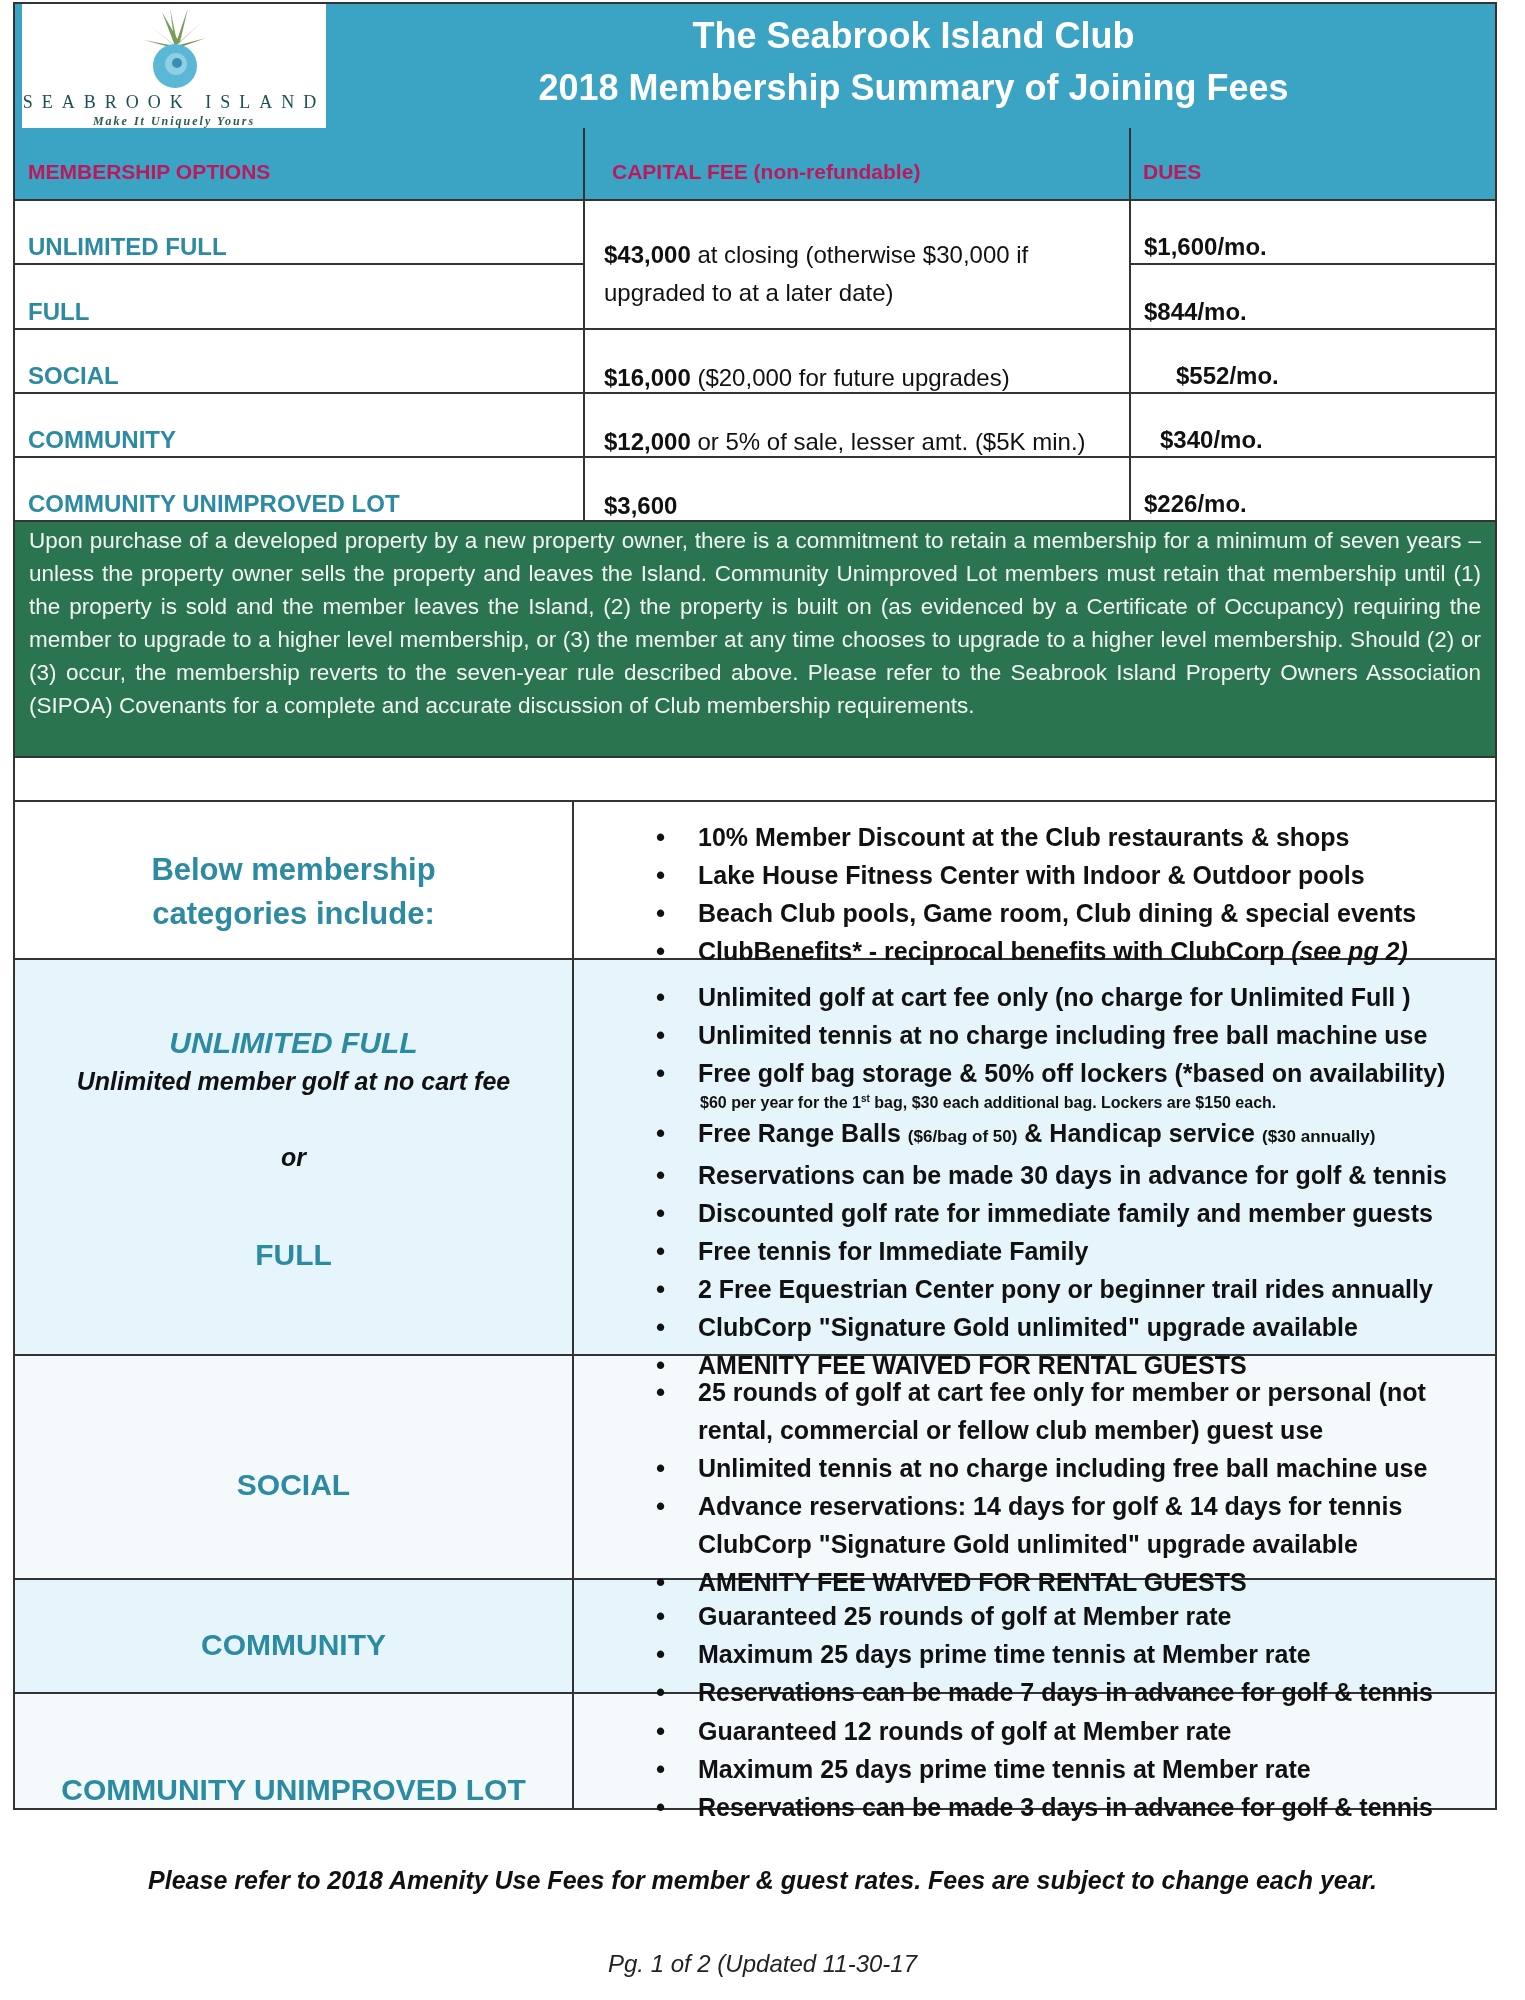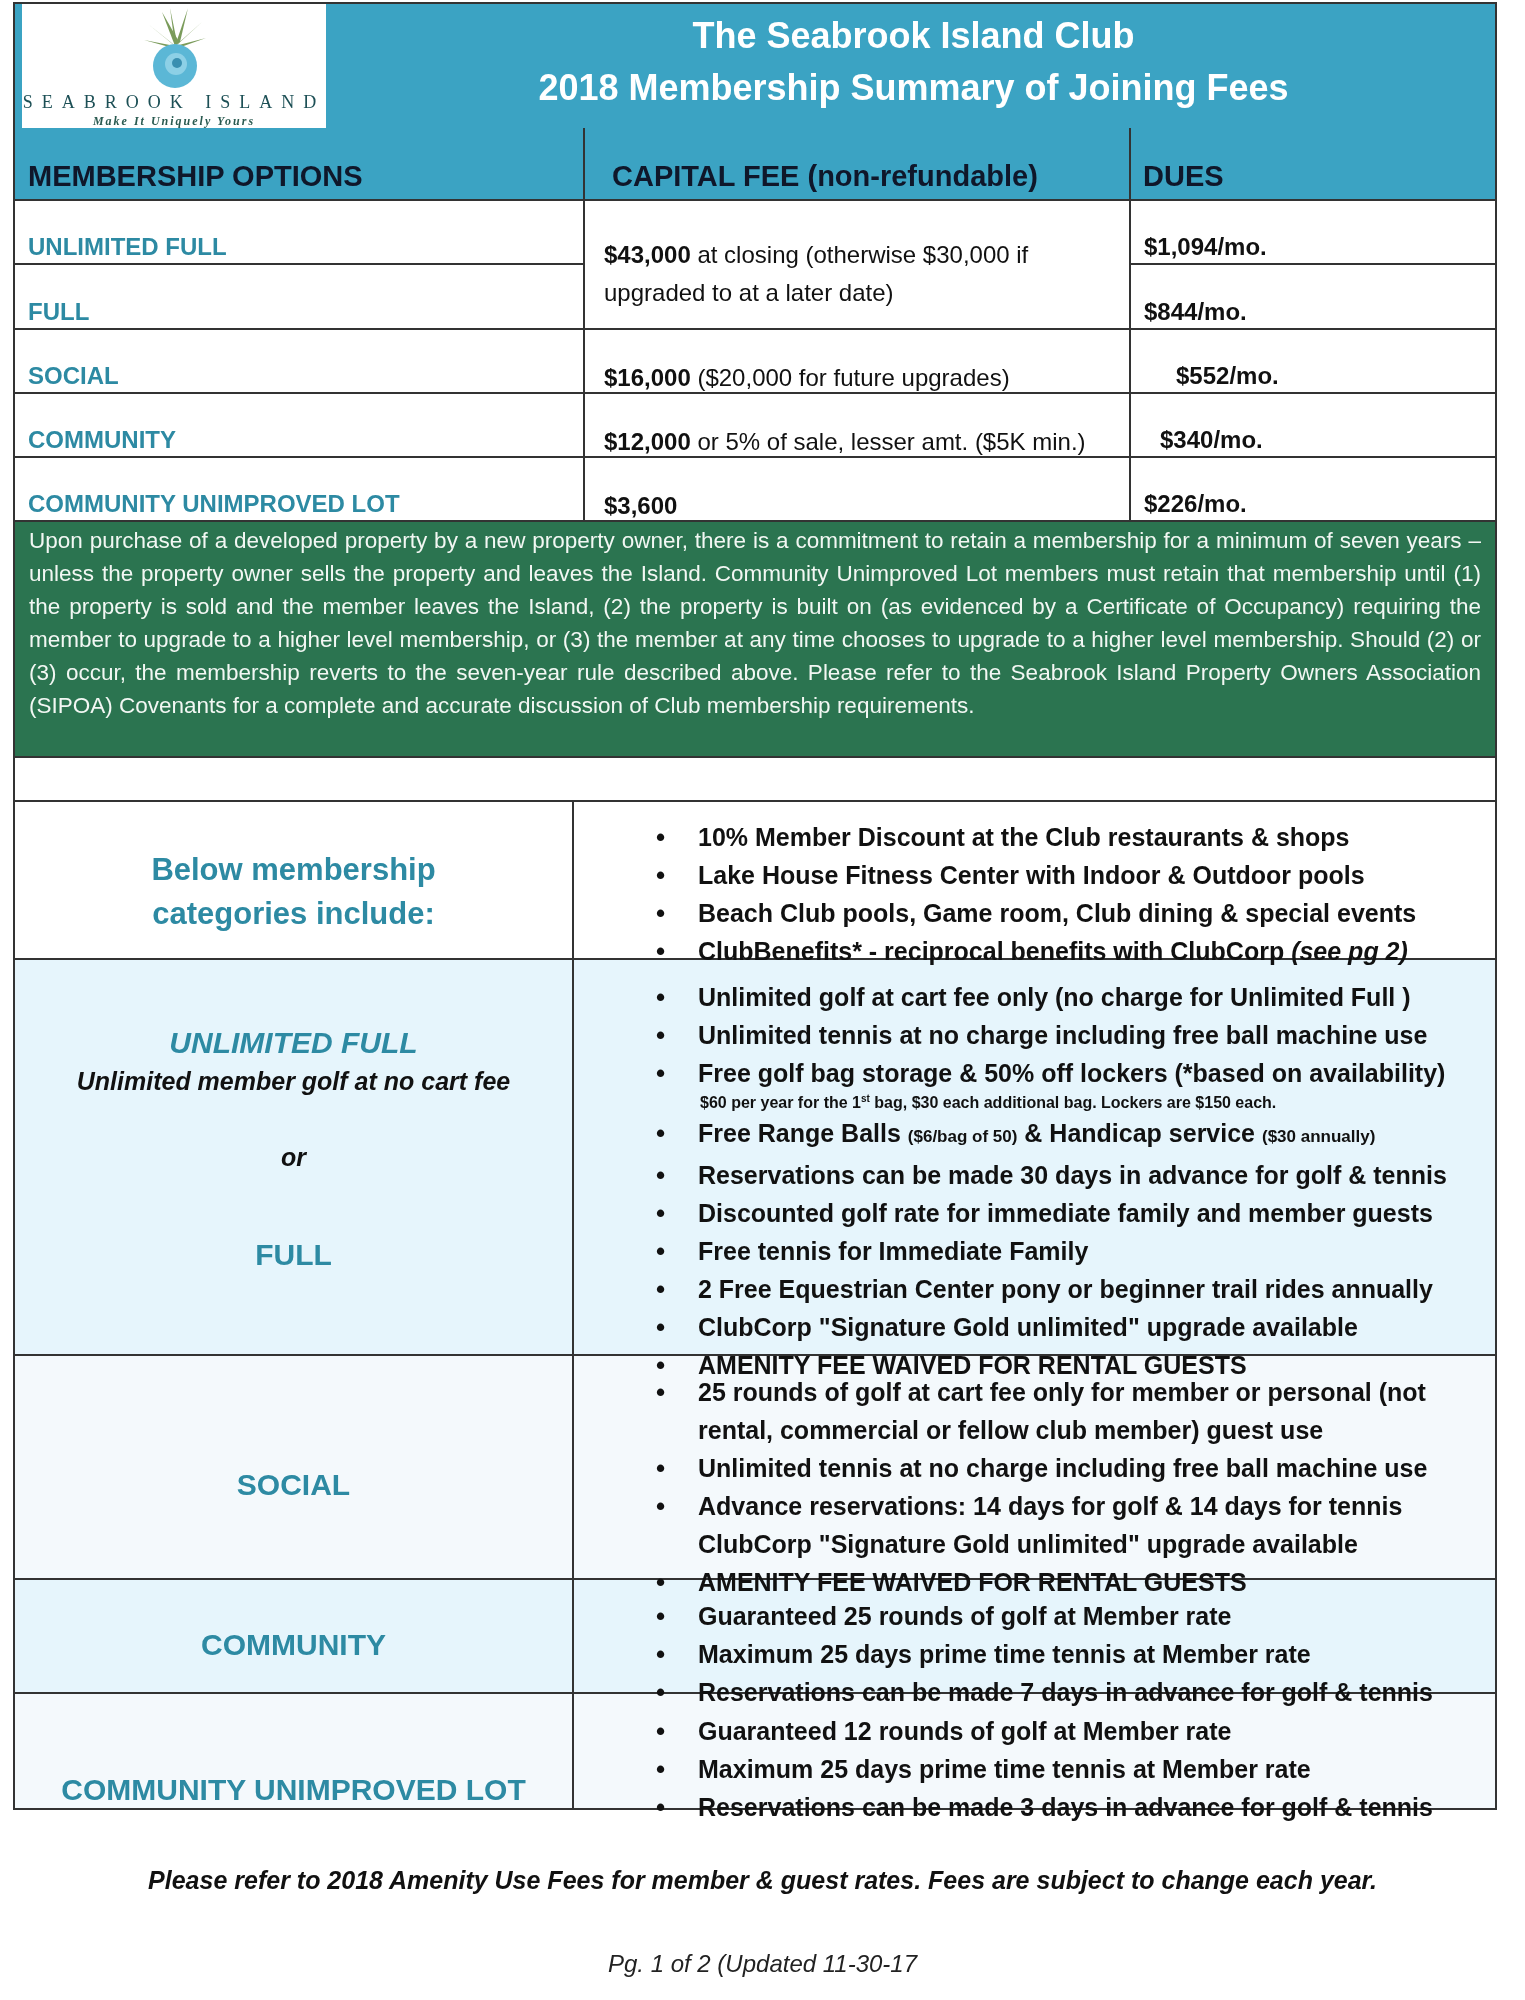--- a/index.html
+++ b/index.html
@@ -18,21 +18,21 @@
   .logo svg { position: absolute; left: 118px; top: 2px; }
   .logo-word { position: absolute; left: 0; top: 88px; width: 304px; text-align: center;
                font-family: "Liberation Serif", serif; font-size: 18px; letter-spacing: 9px;
                color: #1c4f55; }
   .logo-tag { position: absolute; left: 0; top: 110px; width: 304px; text-align: center;
               font-family: "Liberation Serif", serif; font-style: italic; font-weight: bold;
               font-size: 12px; letter-spacing: 2px; color: #2a5a50; }
 
   .title { color: #fff; font-weight: bold; font-size: 36px; text-align: center; width: 100%; }
 
-  .hdr-cell { color: #0f172a; font-weight: bold; font-size: 29px; }
+  .hdr-cell { color: #be185d; font-weight: bold; font-size: 21px; }
   .opt { color: #2d8aa3; font-weight: bold; font-size: 24px; }
   .fee { font-size: 24px; color: #111; line-height: 38px; }
   .fee b, .dues { font-weight: bold; }
   .dues { font-size: 24px; color: #111; }
 
   .notice { color: #f2f7f3; font-size: 22.5px; line-height: 33px; text-align: justify;
             padding: 2px 14px 0 14px; }
 
   .cat-label { color: #2d8aa3; font-weight: bold; font-size: 30px; text-align: center; width: 100%; }
   .cat-sub { color: #111; font-weight: bold; font-style: italic; font-size: 25px; text-align: center; width: 100%; }
@@ -104,21 +104,21 @@
 <div class="abs fee" style="left:604px; top:359px;">
   <b>$16,000</b><span> ($20,000 for future upgrades)</span>
 </div>
 <div class="abs fee" style="left:604px; top:423px;">
   <b>$12,000</b><span> or 5% of sale, lesser amt. ($5K min.)</span>
 </div>
 <div class="abs fee" style="left:604px; top:487px;">
   <b>$3,600</b>
 </div>
 
-<div class="abs dues" style="left:1144px; top:233px;">$1,094/mo.</div>
+<div class="abs dues" style="left:1144px; top:233px;">$1,600/mo.</div>
 <div class="abs dues" style="left:1144px; top:298px;">$844/mo.</div>
 <div class="abs dues" style="left:1144px; top:362px;margin-left:32px;">$552/mo.</div>
 <div class="abs dues" style="left:1144px; top:426px;margin-left:16px;">$340/mo.</div>
 <div class="abs dues" style="left:1144px; top:490px;">$226/mo.</div>
 
 <div class="abs green notice" style="left:13px; top:520px; width:1484px; height:238px; border:2px solid #333;">Upon purchase of a developed property by a new property owner, there is a commitment to retain a membership for a minimum of seven years – unless the property owner sells the property and leaves the Island.  Community Unimproved Lot members must retain that membership until (1) the property is sold and the member leaves the Island, (2) the property is built on (as evidenced by a Certificate of Occupancy) requiring the member to upgrade to a higher level membership, or (3) the member at any time chooses to upgrade to a higher level membership.  Should (2) or (3) occur, the membership reverts to the seven-year rule described above.  Please refer to the Seabrook Island Property Owners Association (SIPOA) Covenants for a complete and accurate discussion of Club membership requirements.</div>
 
 <div class="abs" style="left:13px; top:756px; width:1484px; height:46px; border:2px solid #333; border-top:none;"></div>
 
 <div class="abs" style="left:13px; top:800px; width:1484px; height:1010px; border:2px solid #333;"></div>

